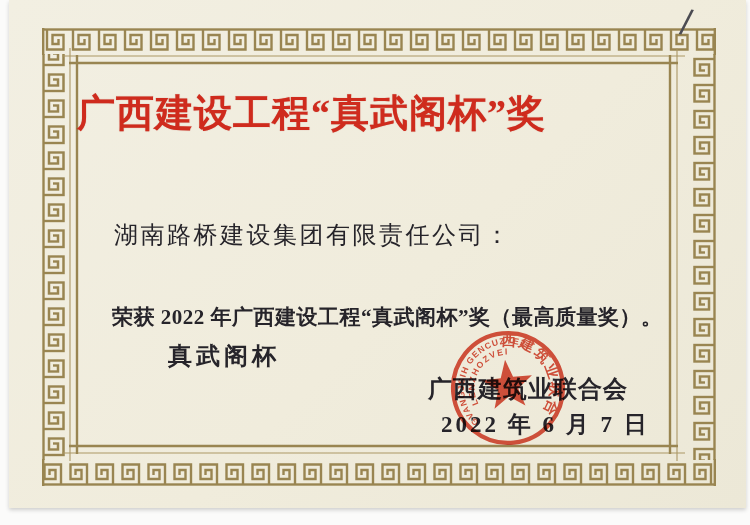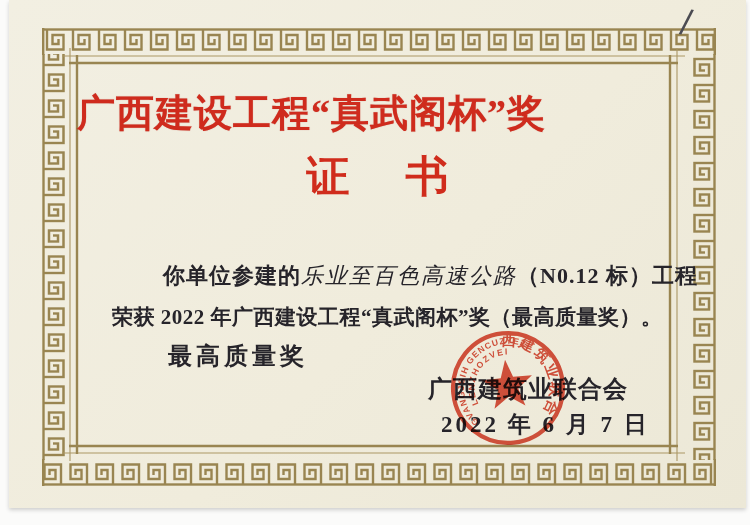--- a/index.html
+++ b/index.html
@@ -67,28 +67,25 @@
         <rect width="406" height="26" fill="url(#mk)"></rect>
       </g>
       <path d="M34.2,28 V55 M34.2,459 V486 M705.8,28 V55 M705.8,459 V486" stroke="#998551" stroke-width="2.4" fill="none"></path>
       <g>
         <path d="M53,56 H676 M53,453 H676 M61,48 V461 M668,48 V461" stroke="#ab9765" stroke-width="1.1" fill="none"></path>
         <path d="M60,63 H669 M60,446 H669 M68,55 V454 M661,55 V454" stroke="#998551" stroke-width="2.4" fill="none"></path>
       </g>
     </svg>
 
     <div class="txt title">广西建设工程“真武阁杯”奖</div>
-    <div class="txt subtitle">证书</div>
+    <div class="txt recipient">湖南路桥建设集团有限责任公司：</div>
 
-    <div class="txt bodyline1">
-      <span>你单位参建的</span><span class="fill-in">乐业至百色高速公路</span><span>（N0.12 标）</span><span>工程</span>
-    </div>
 
     <div class="txt bodyline2">荣获 2022 年广西建设工程“真武阁杯”奖（最高质量奖）。</div>
-    <div class="txt bodyline3">最高质量奖</div>
+    <div class="txt bodyline3">真武阁杯</div>
 
     <div class="txt issuer">广西建筑业联合会</div>
     <div class="txt issuedate">2022 年 6 月 7 日</div>
 
     <svg class="seal" viewBox="0 0 118 118" aria-hidden="true">
       <defs>
         <path id="arcOuter" d="M28,90 A44,44 0 0 1 81,21" fill="none"></path>
         <path id="arcInner" d="M35.7,82.3 A33,33 0 0 1 75.5,30.4" fill="none"></path>
         <path id="arcCn" d="M52,17.6 A42,42 0 0 1 86,91" fill="none"></path>
       </defs>

